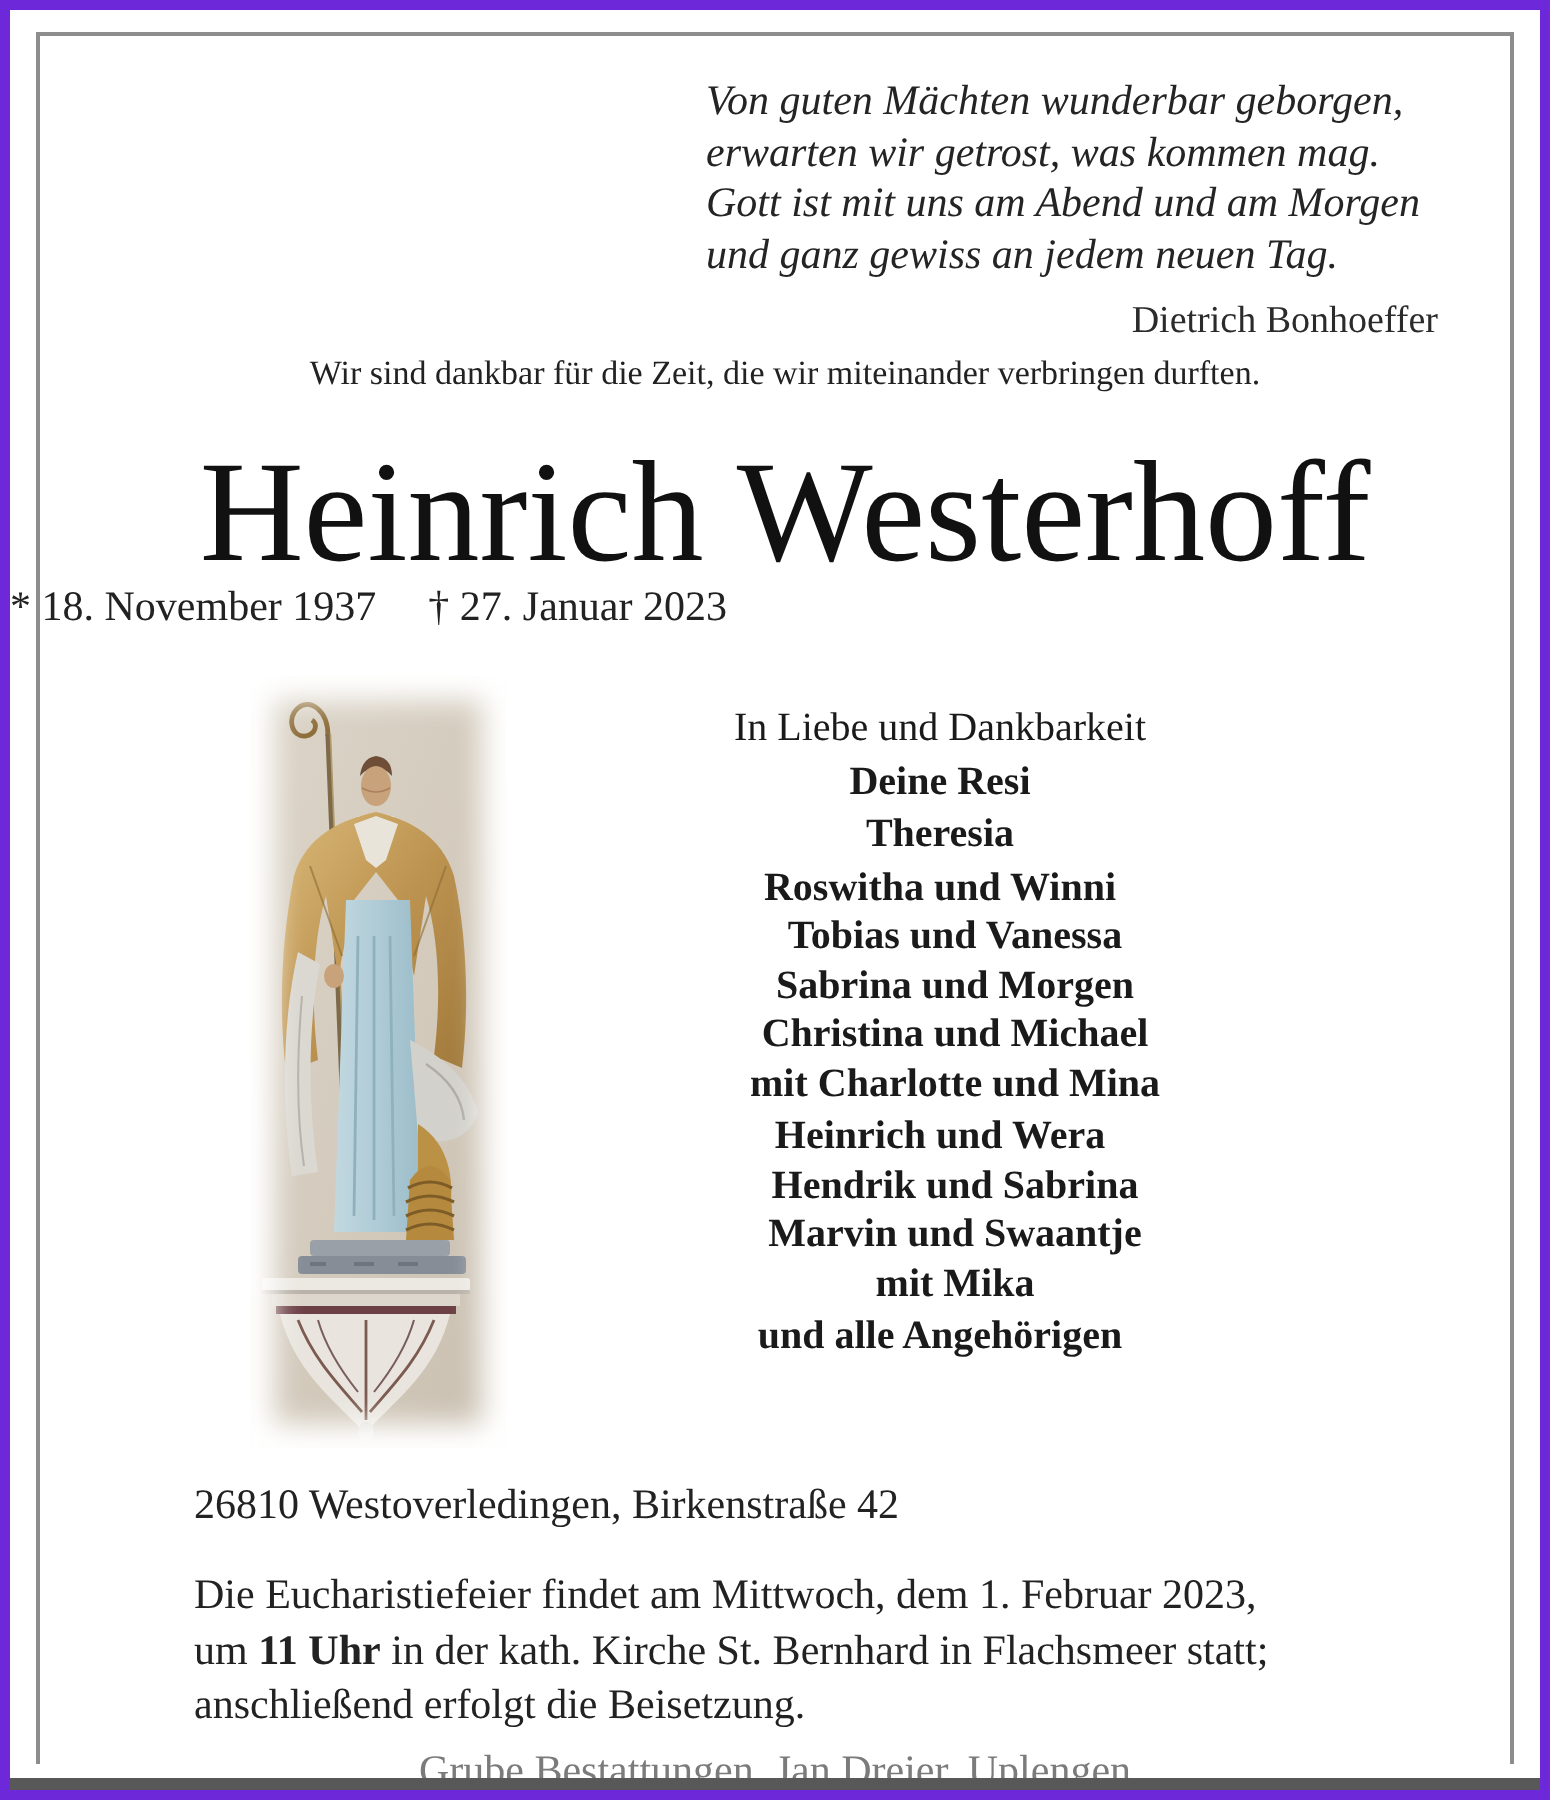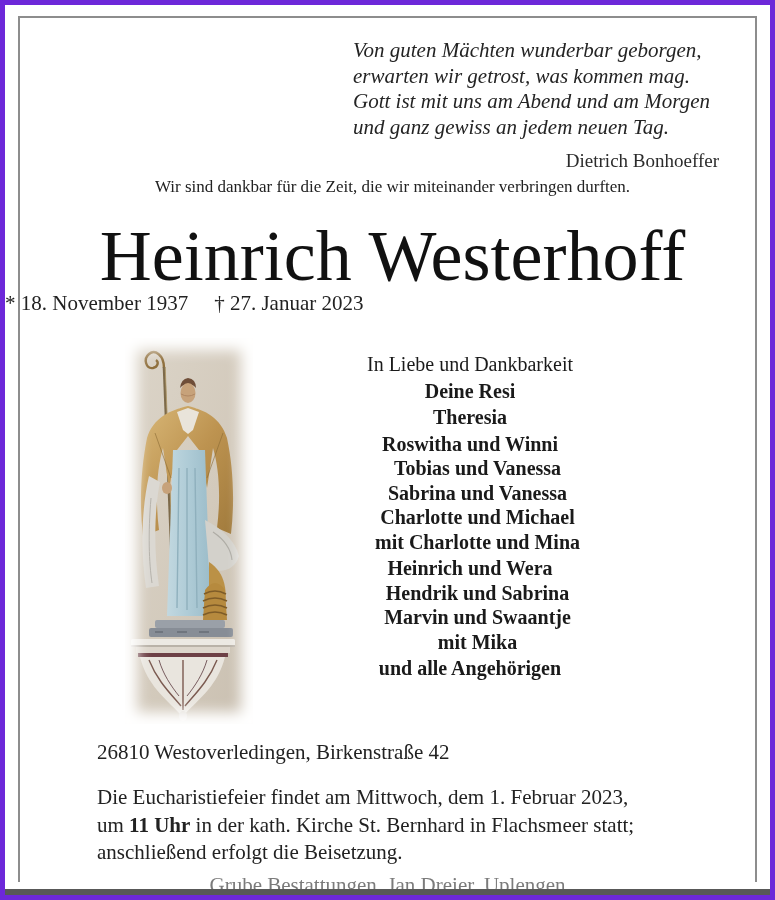--- a/index.html
+++ b/index.html
@@ -170,22 +170,22 @@
     </svg>
     <div class="fade"></div>
   </div>
 
   <div class="condolence">
     <div class="c-intro">In Liebe und Dankbarkeit</div>
     <div class="c-line gap">Deine Resi</div>
     <div class="c-line gap">Theresia</div>
     <div class="c-line gap">Roswitha und Winni</div>
     <div class="c-line indent">Tobias und Vanessa</div>
-    <div class="c-line indent">Sabrina und Vanessa</div>
-    <div class="c-line indent">Charlotte und Michael</div>
+    <div class="c-line indent">Sabrina und Morgen</div>
+    <div class="c-line indent">Christina und Michael</div>
     <div class="c-line indent">mit Charlotte und Mina</div>
     <div class="c-line gap">Heinrich und Wera</div>
     <div class="c-line indent">Hendrik und Sabrina</div>
     <div class="c-line indent">Marvin und Swaantje</div>
     <div class="c-line indent">mit Mika</div>
     <div class="c-line gap">und alle Angehörigen</div>
   </div>
 
   <div class="address">26810 Westoverledingen, Birkenstraße 42</div>
 

